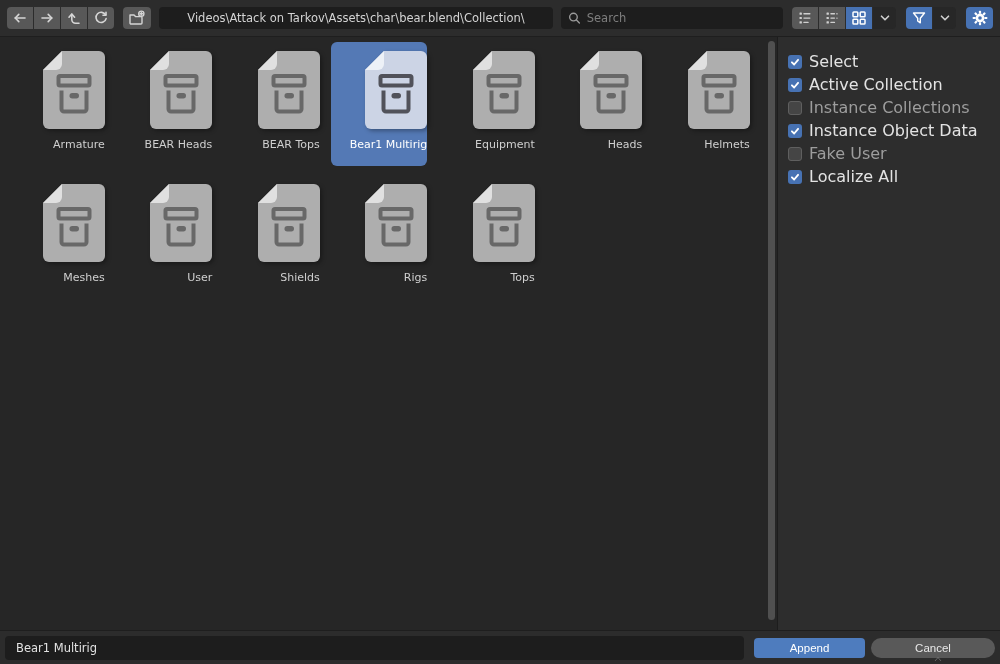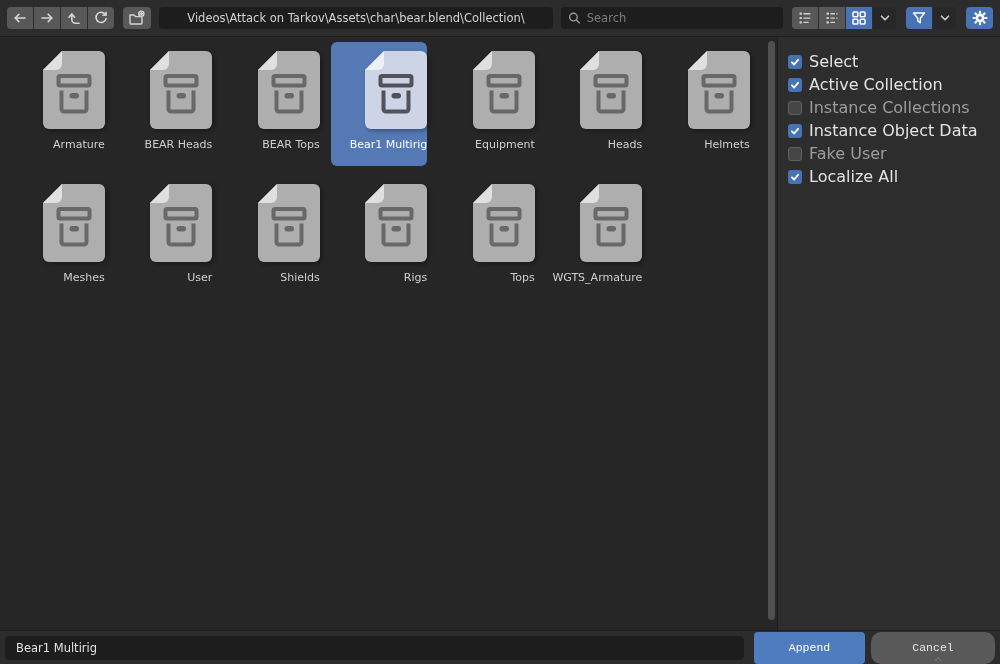--- a/index.html
+++ b/index.html
@@ -55,21 +55,21 @@
   .cbx.off { background:#454545; border:1px solid #5f5f5f; }
   .cbx svg { display:block; }
   .opt-label { font-size:16px; color:#e3e3e3; }
   .opt-row.off .opt-label { color:#9d9d9d; }
 
   
   .footer { height:34px; flex:0 0 34px; background:#2c2c2c; border-top:1px solid #1e1e1e;
             display:flex; align-items:center; padding:0 5px; }
   .filename { flex:1; height:24px; background:#1d1d1d; border:none; border-radius:4px;
               color:#e2e2e2; font-size:11.5px; font-family:inherit; padding:0 11px; outline:none; }
-  .fbtn { height:32px; border:none; border-radius:4px; font-size:11.5px; font-family:Liberation Mono, monospace;
+  .fbtn { height:20px; border:none; border-radius:4px; font-size:11.5px; font-family:Liberation Sans, sans-serif;
           cursor:pointer; }
   .fbtn.append { width:111px; margin-left:10px; background:#4e7cbe; color:#ffffff; }
   .fbtn.cancel { width:124px; margin-left:6px; background:#595959; color:#e8e8e8;border-radius:10px; }
   .grip { position:absolute; right:58px; bottom:2px; width:8px; height:6px; opacity:0.5; }
 </style>
 </head>
 <body>
 
 <div class="app">
 
@@ -324,30 +324,20 @@
     <svg class="doc" width="62" height="78" viewBox="0 0 62 78">
       <path class="paper" d="M19 0 H56 a6 6 0 0 1 6 6 V72 a6 6 0 0 1 -6 6 H6 a6 6 0 0 1 -6 -6 V19 Z"></path>
       <path class="fold" d="M19 0 V13 a6 6 0 0 1 -6 6 H0 Z"></path>
       <rect class="glyph" x="15.5" y="25" width="31" height="9.5" rx="1.5" fill="none" stroke-width="4"></rect>
       <path class="glyph" d="M18.5 39.5 V58 a2.5 2.5 0 0 0 2.5 2.5 h20 a2.5 2.5 0 0 0 2.5 -2.5 V39.5" fill="none" stroke-width="4"></path>
       <rect class="glyph-fill" x="26.5" y="42" width="9.5" height="5.5" rx="2.7"></rect>
     </svg>
     <div class="label">Tops</div>
   </div>
 
-  <div class="tile">
-    <svg class="doc" width="62" height="78" viewBox="0 0 62 78">
-      <path class="paper" d="M19 0 H56 a6 6 0 0 1 6 6 V72 a6 6 0 0 1 -6 6 H6 a6 6 0 0 1 -6 -6 V19 Z"></path>
-      <path class="fold" d="M19 0 V13 a6 6 0 0 1 -6 6 H0 Z"></path>
-      <rect class="glyph" x="15.5" y="25" width="31" height="9.5" rx="1.5" fill="none" stroke-width="4"></rect>
-      <path class="glyph" d="M18.5 39.5 V58 a2.5 2.5 0 0 0 2.5 2.5 h20 a2.5 2.5 0 0 0 2.5 -2.5 V39.5" fill="none" stroke-width="4"></path>
-      <rect class="glyph-fill" x="26.5" y="42" width="9.5" height="5.5" rx="2.7"></rect>
-    </svg>
-    <div class="label">WGTS_Armature</div>
-  </div>
 </div>
       <div class="scrollbar">
         <div class="thumb"></div>
       </div>
     </div>
 
     <aside class="sidebar">
       <div id="options-list">
   <div class="opt-row">
     <span class="cbx on">

